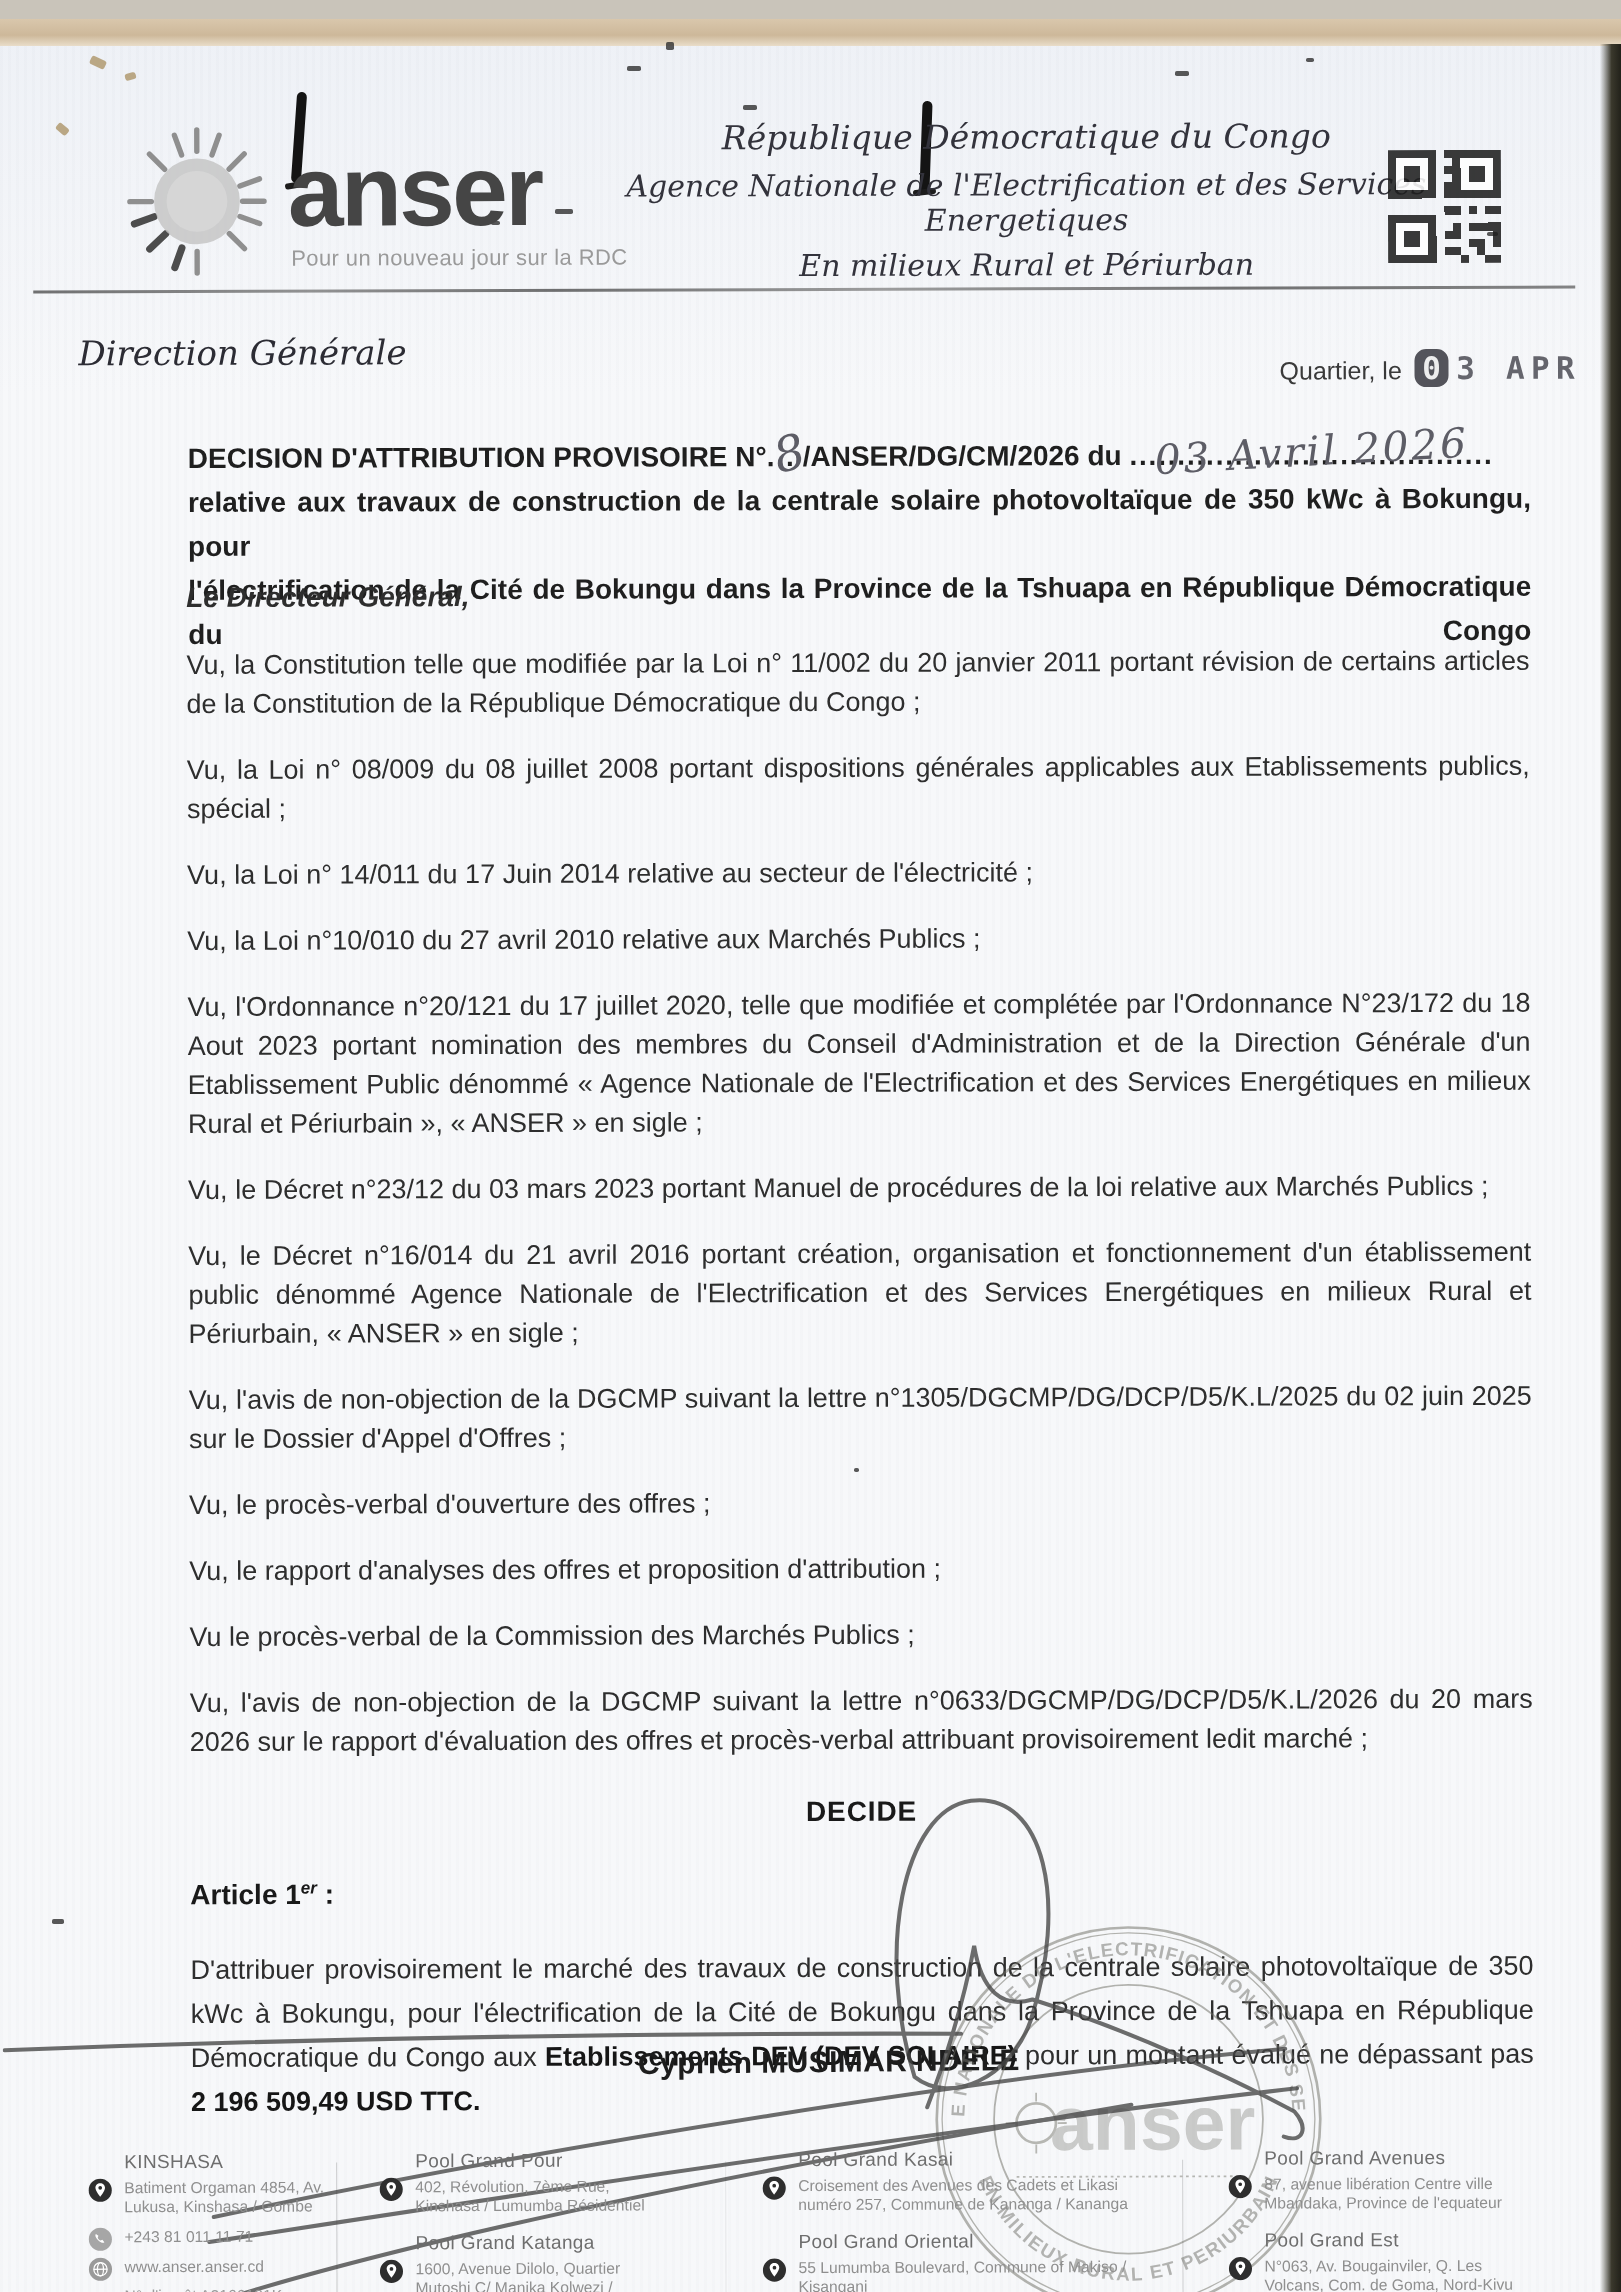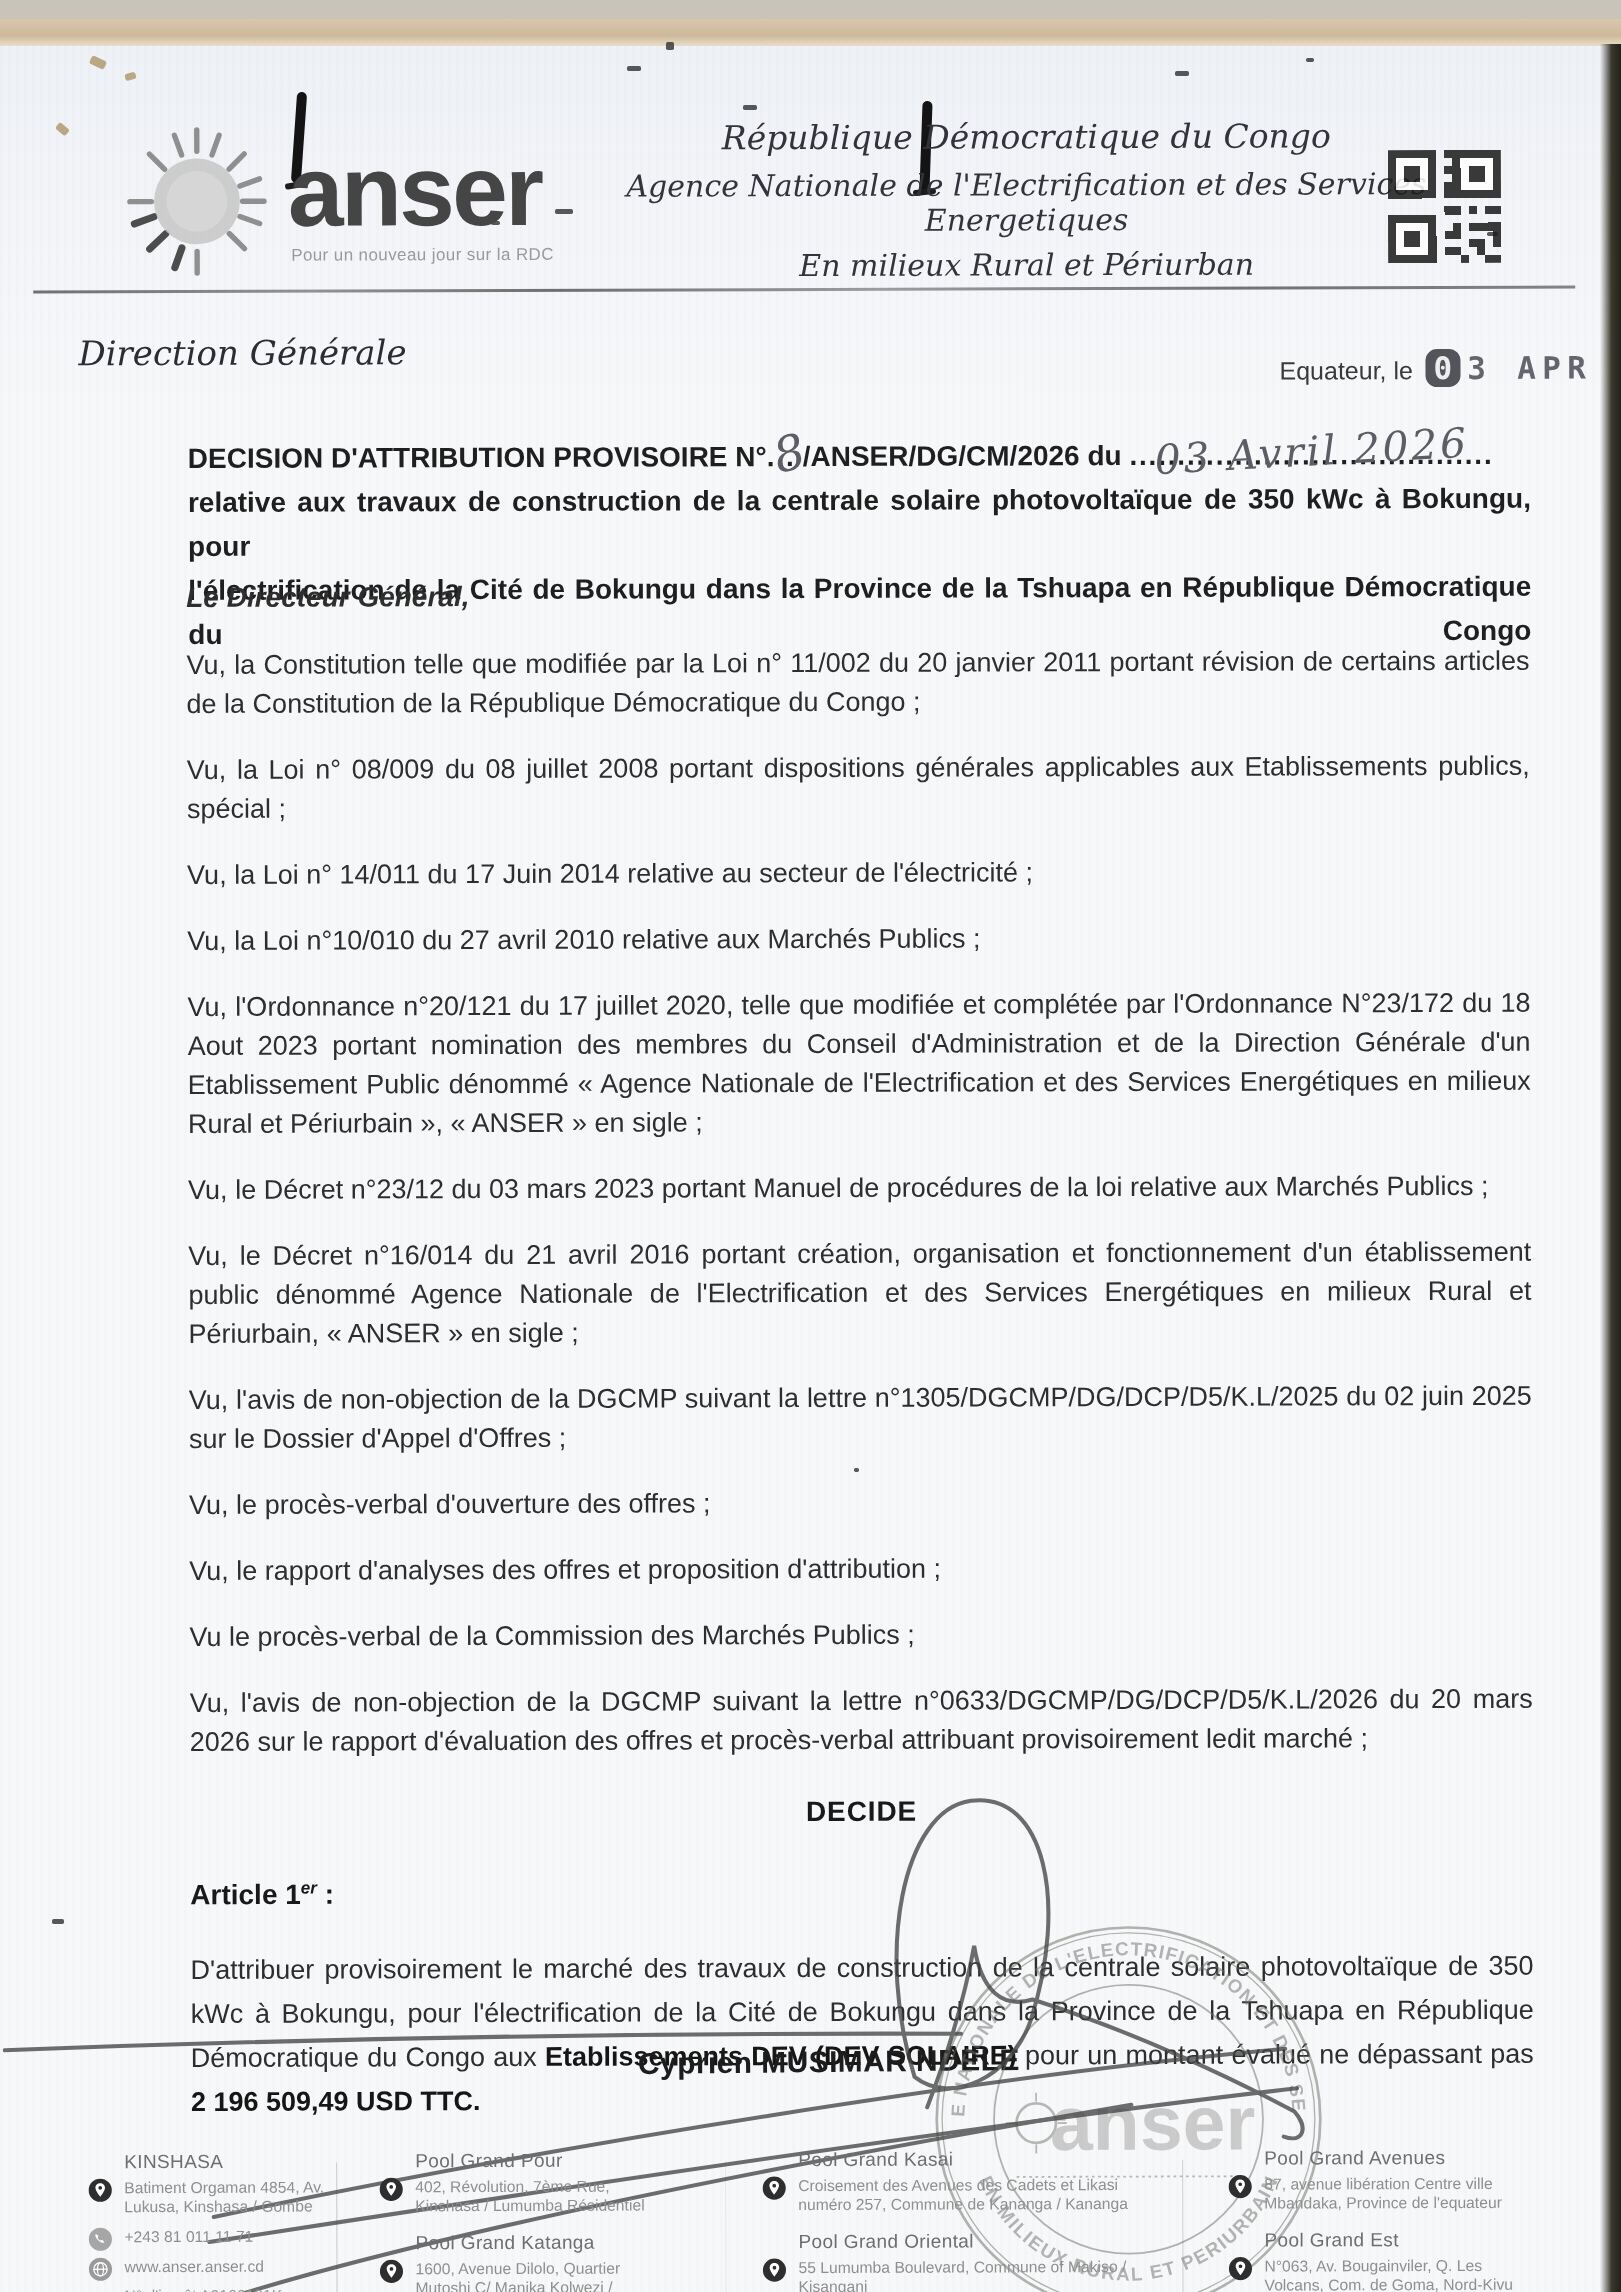--- a/index.html
+++ b/index.html
@@ -17,21 +17,21 @@
   .speck.tan{background:#b49e78;opacity:.9;border-radius:2.7px;}
   .staple{position:absolute;width:9.9px;height:91px;background:#141414;border-radius:5.4px;}
   .staple-foot{position:absolute;width:23px;height:6.3px;background:#1c1c1c;border-radius:2.7px;}
 
   .content{position:absolute;inset:0;transform:rotate(-0.18deg);}
 
   
   .logo{position:absolute;left:115px;top:100px;width:537px;height:170px;}
   .logo-word{position:absolute;left:176px;top:19.7px;font-size:100px;font-weight:bold;
      letter-spacing:-2.7px;color:#454545;line-height:1;}
-  .logo-tagline{position:absolute;left:179px;top:125px;font-size:17px;color:#9a9a9a;letter-spacing:0.4px;}
+  .logo-tagline{position:absolute;left:179px;top:125px;font-size:22px;color:#9a9a9a;letter-spacing:0.4px;}
   .script{position:absolute;left:573px;top:99px;width:913px;text-align:center;
      font-family:"DejaVu Serif",serif;font-style:italic;color:#33333c;}
   .script .l1{font-size:33px;margin-bottom:10.7px;}
   .script .l2{font-size:30px;margin-bottom:10.7px;}
   .script .l3{font-size:30px;}
   .qr{position:absolute;left:1391px;top:133px;}
   .header-rule{position:absolute;left:36px;top:269px;width:1542px;height:2.7px;opacity:.72;
      background:linear-gradient(90deg,#3c3c3c 0%,#6b6b6b 18%,#3a3a3a 34%,#7a7a7a 55%,#3f3f3f 78%,#575757 100%);}
 
   .direction{position:absolute;left:81px;top:312px;font-family:"DejaVu Serif",serif;
@@ -176,21 +176,21 @@
             <rect x="63" y="90" width="9" height="9"></rect>
         </g>
       </svg>
     </div>
 
     <div class="header-rule"></div>
 
     <div class="direction">Direction Générale</div>
 
     <div class="dateline">
-      <span>Equateur, le</span><span class="dstamp"><span class="inv">0</span><span>3</span>&nbsp;<span>APR</span>&nbsp;</span>
+      <span>Quartier, le</span><span class="dstamp"><span class="inv">0</span><span>3</span>&nbsp;<span>APR</span>&nbsp;</span>
     </div>
 
     <div class="title">
       <div><span>DECISION D'ATTRIBUTION PROVISOIRE N°</span><span class="dots">...</span><span class="hw hw-no">8</span><span>/ANSER/DG/CM/2026 du </span><span class="leader"><span class="dots">......................................</span><span class="hw hw-date">03 Avril 2026</span></span></div>
       <div class="tjust">relative aux travaux de construction de la centrale solaire photovoltaïque de 350 kWc à Bokungu, pour</div>
       <div class="tjust">l'électrification de la Cité de Bokungu dans la Province de la Tshuapa en République Démocratique du Congo</div>
     </div>
 
     <div class="docbody">
       <div class="salutation">Le Directeur Général,</div>

